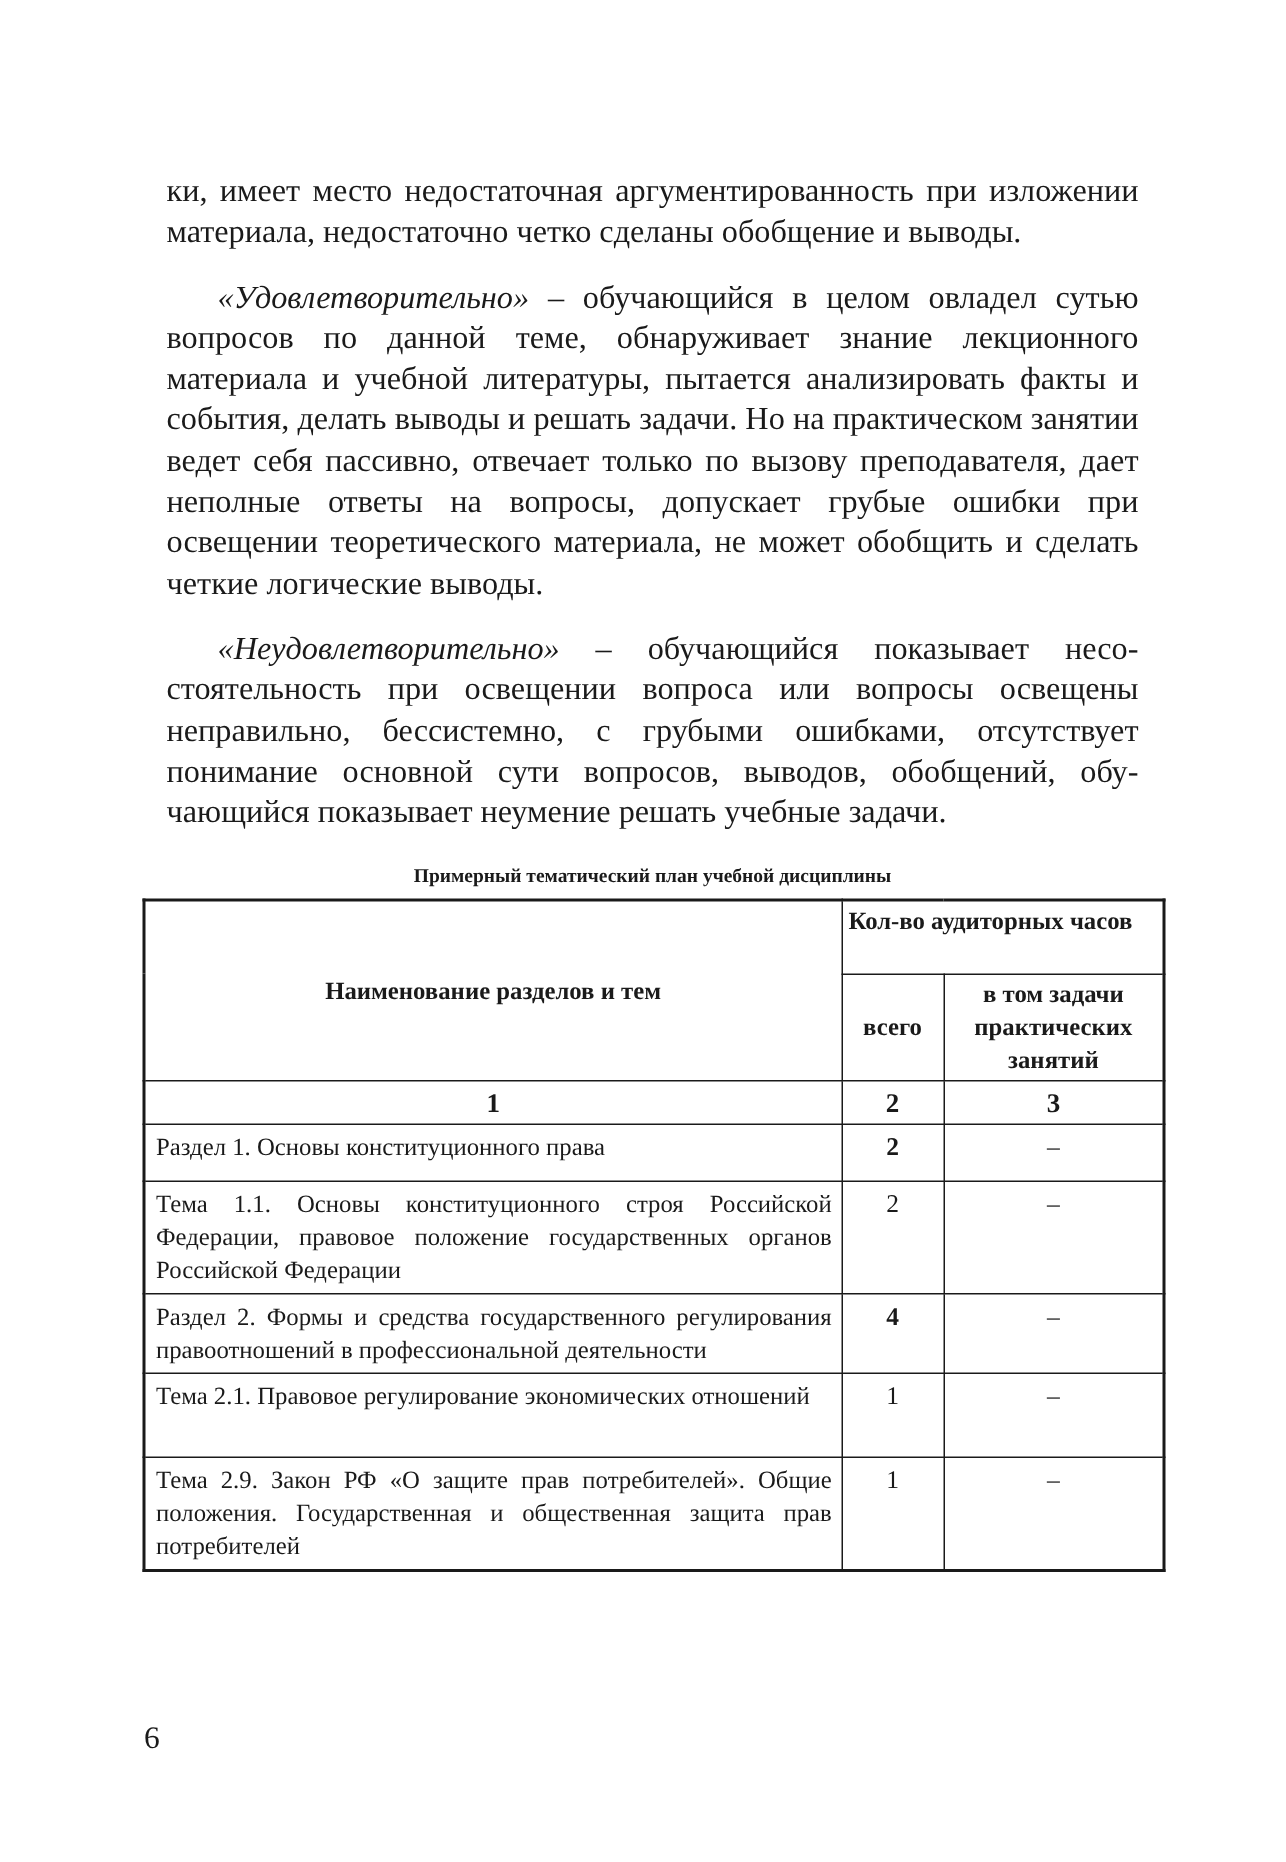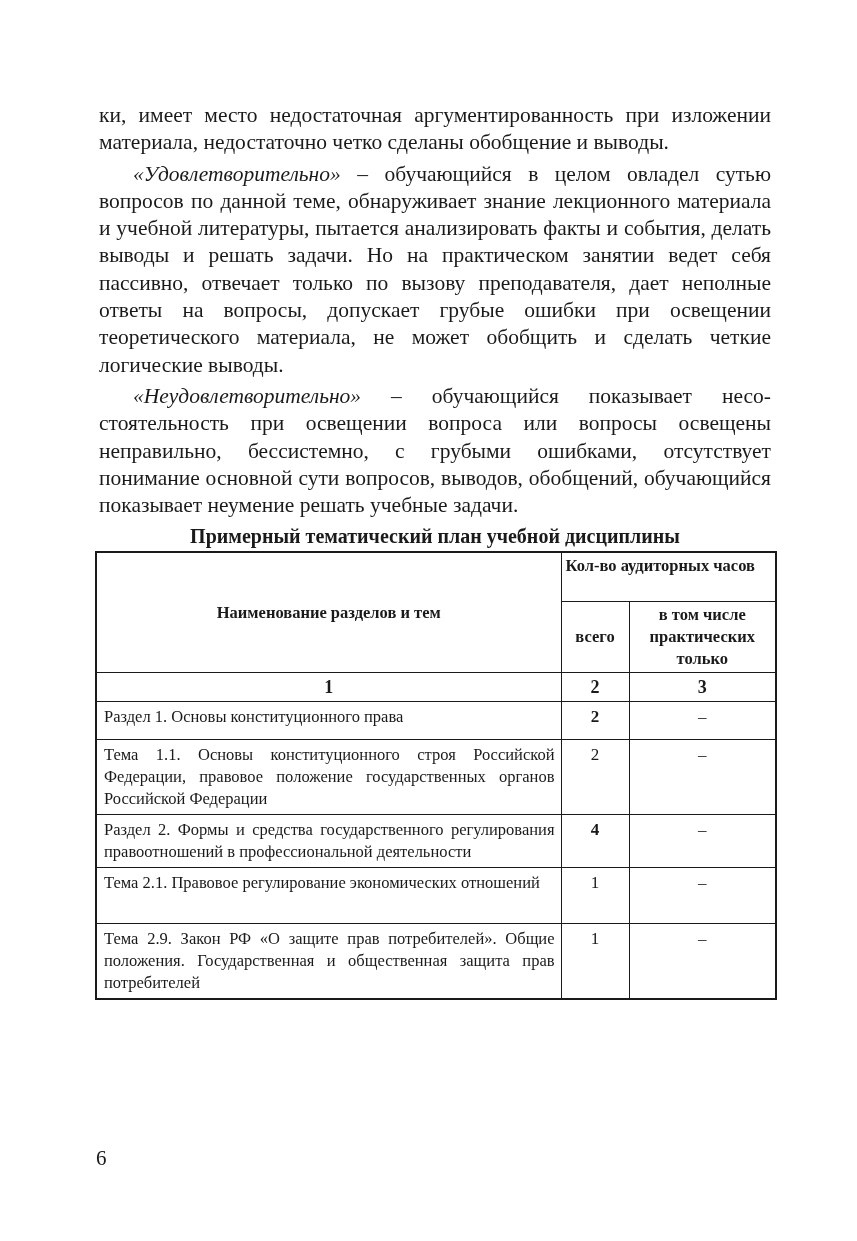--- a/index.html
+++ b/index.html
@@ -4,30 +4,30 @@
 <style>
   html, body { margin: 0; padding: 0; background: #ffffff; }
   body {
     width: 857px; height: 1241px; position: relative; overflow: hidden;
     font-family: "Liberation Serif", "DejaVu Serif", serif;
     color: #1a1a1a;
   }
   .page { position: absolute; left: 95px; top: 98px; width: 680px; }
   .para {
     font-size: 21.5px; line-height: 27.3px; text-align: justify;
-    margin: 4px; hyphens: manual;
+    margin: 16px; hyphens: manual;
   }
   .para.indent { text-indent: 34px; }
   .para em { font-style: italic; }
   .caption {
     text-align: right; font-style: italic; font-size: 21.5px;
     margin-top: 18px; line-height: 26px;
   }
   .tbl-title {
-    text-align: center; font-weight: bold; font-size: 20px; line-height: 26px;
+    text-align: center; font-weight: bold; font-size: 13px; line-height: 26px;
     margin: 0;
   }
   table {
     border-collapse: collapse; width: 680px; margin-top: 2px;
     border: 2px solid #1a1a1a; table-layout: fixed;
   }
   td, th { border: 1px solid #1a1a1a; vertical-align: top; padding: 0; }
   th { font-weight: bold; font-size: 16.5px; line-height: 22px; text-align: center; }
   .h-main { vertical-align: middle; }
   .h-group { padding: 2px 20px 2px 4px; }
@@ -56,21 +56,21 @@
       <col style="width:68px">
       <col style="width:147px">
     </colgroup>
     <tbody>
         <tr style="height:49px">
       <th rowspan="2" class="h-main">Наименование разделов и тем</th>
       <th colspan="2" class="h-group">Кол-во аудиторных часов</th>
     </tr>
     <tr style="height:70px">
       <th class="h-sub">всего</th>
-      <th class="h-sub">в том числе практических только</th>
+      <th class="h-sub">в том задачи практических занятий</th>
     </tr>
     <tr class="numrow">
       <td>1</td>
       <td>2</td>
       <td>3</td>
     </tr>
     <tr style="height:38px">
       <td class="name bold">Раздел 1. Основы конституционного права</td>
       <td class="val bold">2</td>
       <td class="dash">–</td>

